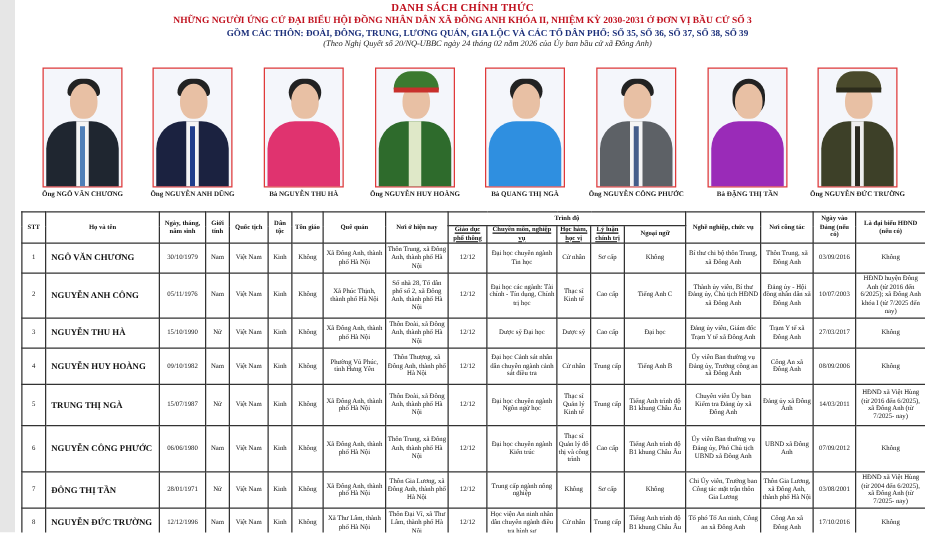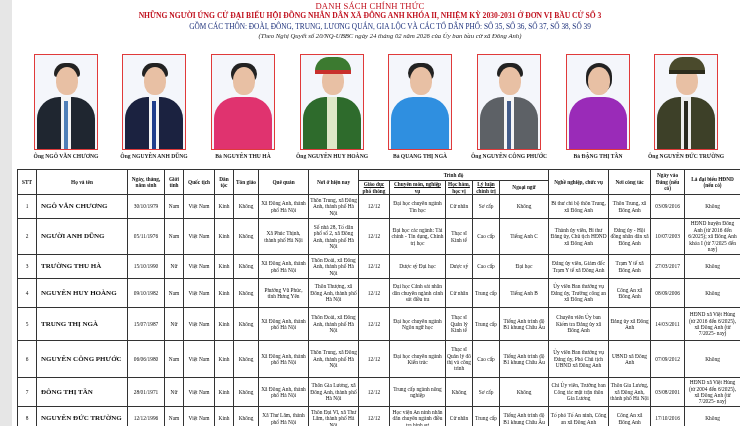--- a/index.html
+++ b/index.html
@@ -1,21 +1,21 @@
 <!DOCTYPE html>
 <html><head>
 <meta charset="utf-8">
 <style>
   html,body{margin:0;padding:0;}
   body{width:740px;height:426px;overflow:hidden;background:#ffffff;font-family:"Liberation Serif","DejaVu Serif",serif;color:#111;position:relative;}
   .left-strip{position:absolute;left:0;top:0;width:12px;height:426px;background:#e6e6e6;}
   .header{position:absolute;left:0;top:0;width:740px;text-align:center;}
-  .h1{position:absolute;left:0;width:740px;top:1px;font-weight:normal;font-size:8.6px;color:#c1121f;letter-spacing:0.2px;}
+  .h1{position:absolute;left:0;width:740px;top:1px;font-weight:bold;font-size:8.6px;color:#c1121f;letter-spacing:0.2px;}
   .h2{position:absolute;left:0;width:740px;top:11px;font-weight:bold;font-size:7.6px;color:#c1121f;white-space:nowrap;}
-  .h3{position:absolute;left:0;width:740px;top:22px;font-weight:normal;font-size:7.3px;color:#1b2f7a;white-space:nowrap;padding-left:40px;box-sizing:border-box;}
+  .h3{position:absolute;left:0;width:740px;top:22px;font-weight:bold;font-size:7.3px;color:#1b2f7a;white-space:nowrap;padding-left:40px;box-sizing:border-box;}
   .h4{position:absolute;left:0;width:740px;top:32px;font-style:italic;font-size:6.7px;color:#222;white-space:nowrap;padding-left:40px;box-sizing:border-box;}
 
   .photos{position:absolute;left:0;top:54px;width:740px;height:112px;}
   .card{position:absolute;top:0;width:84px;height:112px;text-align:center;}
   .photo{position:relative;margin:0 auto;width:64px;height:96px;border:1px solid #e03a3a;box-sizing:border-box;background:#f4f6fb;overflow:hidden;}
   .photo .head{position:absolute;left:21px;top:12px;width:22px;height:28px;border-radius:50% 50% 45% 45%;background:#e8c0a4;}
   .photo .hair{position:absolute;left:19px;top:8px;width:26px;height:14px;border-radius:13px 13px 4px 4px;background:#222;}
   .photo .body{position:absolute;left:2px;top:42px;width:58px;height:54px;border-radius:22px 22px 0 0;}
   .photo .shirt{position:absolute;left:26px;top:42px;width:10px;height:54px;background:#f5f5f5;}
   .photo .tie{position:absolute;left:29px;top:46px;width:4px;height:48px;background:#2f5da8;}
@@ -181,41 +181,41 @@
       <td>Cử nhân</td>
       <td>Sơ cấp</td>
       <td>Không</td>
       <td>Bí thư chi bộ thôn Trung, xã Đông Anh</td>
       <td>Thôn Trung, xã Đông Anh</td>
       <td>03/09/2016</td>
       <td>Không</td>
     </tr>
     <tr style="height:36px">
       <td>2</td>
-      <td class="name">NGƯỜI ANH DŨNG</td>
+      <td class="name">NGUYỄN ANH CÔNG</td>
       <td>05/11/1976</td>
       <td>Nam</td>
       <td>Việt Nam</td>
       <td>Kinh</td>
       <td>Không</td>
       <td>Xã Phúc Thịnh, thành phố Hà Nội</td>
       <td>Số nhà 28, Tổ dân phố số 2, xã Đông Anh, thành phố Hà Nội</td>
       <td>12/12</td>
       <td>Đại học các ngành: Tài chính - Tín dụng, Chính trị học</td>
       <td>Thạc sĩ Kinh tế</td>
       <td>Cao cấp</td>
       <td>Tiếng Anh C</td>
       <td>Thành ủy viên, Bí thư Đảng ủy, Chủ tịch HĐND xã Đông Anh</td>
       <td>Đảng ủy - Hội đồng nhân dân xã Đông Anh</td>
       <td>10/07/2003</td>
       <td>HĐND huyện Đông Anh (từ 2016 đến 6/2025); xã Đông Anh khóa I (từ 7/2025 đến nay)</td>
     </tr>
     <tr style="height:24px">
       <td>3</td>
-      <td class="name">TRƯỜNG THU HÀ</td>
+      <td class="name">NGUYỄN THU HÀ</td>
       <td>15/10/1990</td>
       <td>Nữ</td>
       <td>Việt Nam</td>
       <td>Kinh</td>
       <td>Không</td>
       <td>Xã Đông Anh, thành phố Hà Nội</td>
       <td>Thôn Đoài, xã Đông Anh, thành phố Hà Nội</td>
       <td>12/12</td>
       <td>Dược sỹ Đại học</td>
       <td>Dược sỹ</td>

